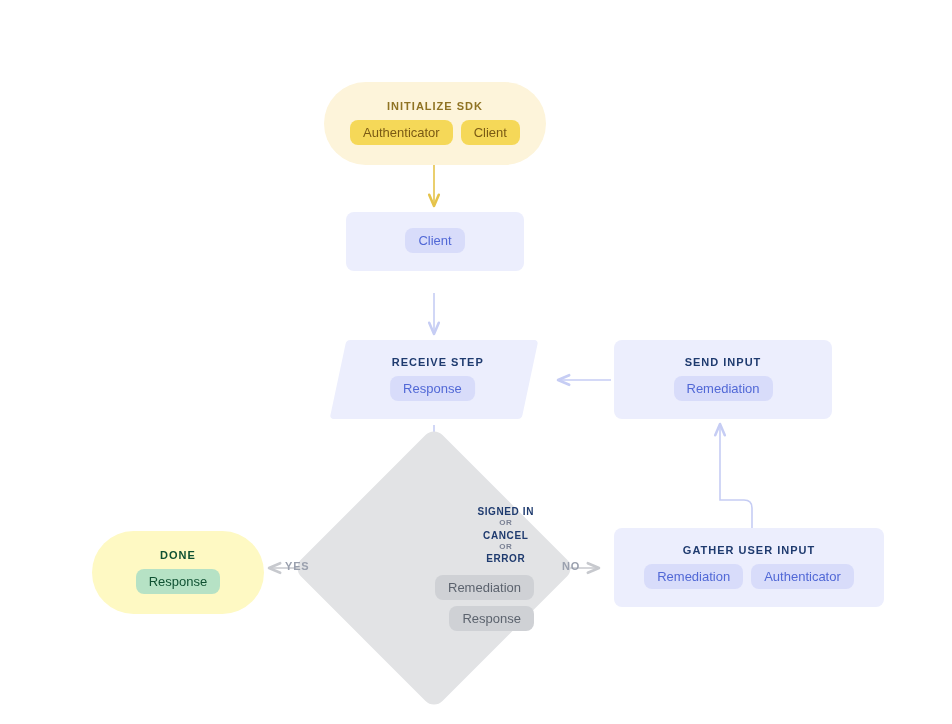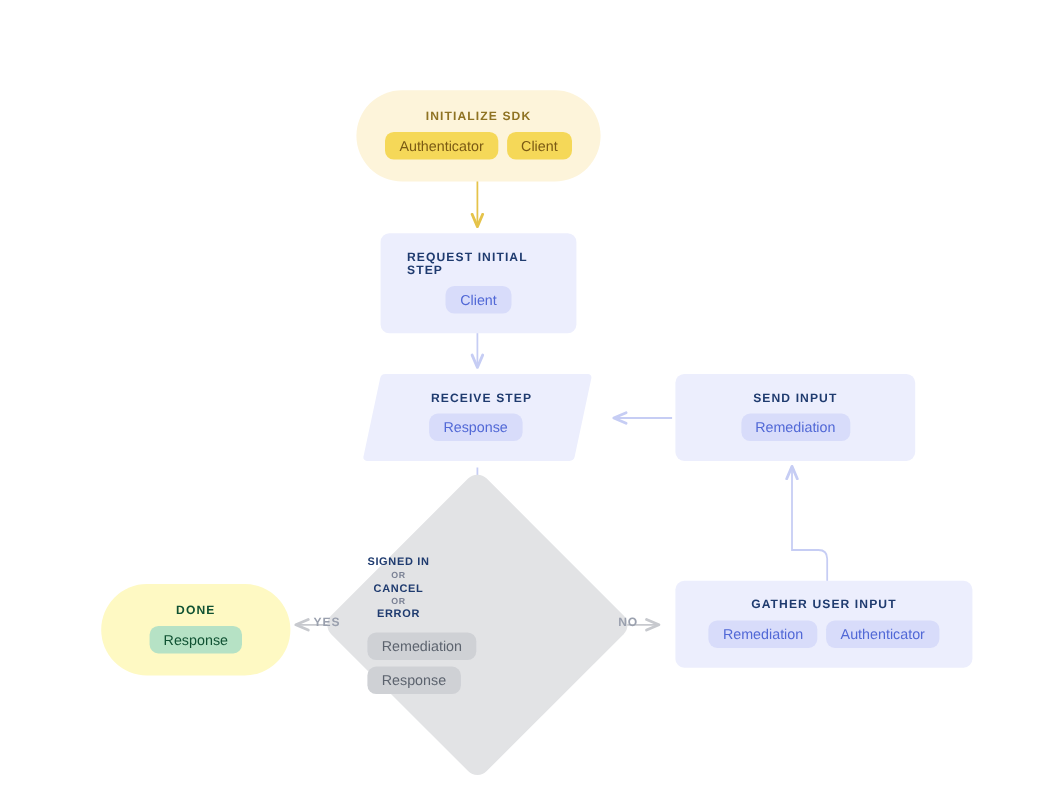--- a/index.html
+++ b/index.html
@@ -70,21 +70,21 @@
       inset: 0;
       background: #e2e3e5;
       transform: rotate(45deg);
       border-radius: 12px;
     }
     .diamond-content {
       position: absolute;
       inset: 0;
       display: flex;
       flex-direction: column;
-      align-items: flex-start;
+      align-items: flex-end;
       justify-content: center;
       gap: 6px;
       color: #1f3b6f;
     }
     .diamond-content .titles { text-align: center; line-height: 1.3; margin-bottom: 4px; }
     .diamond-content .main { font-size: 10px; font-weight: 700; letter-spacing: 0.6px; }
     .diamond-content .or { font-size: 8px; font-weight: 700; letter-spacing: 0.6px; color: #7a8194; }
     .diamond-content .chip { background: #cfd1d5; color: #5c636e; }
     
     .green-node {
@@ -138,21 +138,20 @@
 
 <div class="node yellow-node" style="left:324px; top:82px; width:222px;">
   <div class="node-title">INITIALIZE SDK</div>
   <div class="chips">
     <span class="chip">Authenticator</span>
     <span class="chip">Client</span>
   </div>
 </div>
 
 <div class="node blue-node" style="left:346px; top:212px; width:178px;">
-  <div class="node-title">REQUEST INITIAL STEP</div>
   <div class="chips">
     <span class="chip">Client</span>
   </div>
 </div>
 
 <div class="node para" style="left:338px; top:340px; width:192px;">
   <div class="node-title">RECEIVE STEP</div>
   <div class="chips">
     <span class="chip">Response</span>
   </div>

